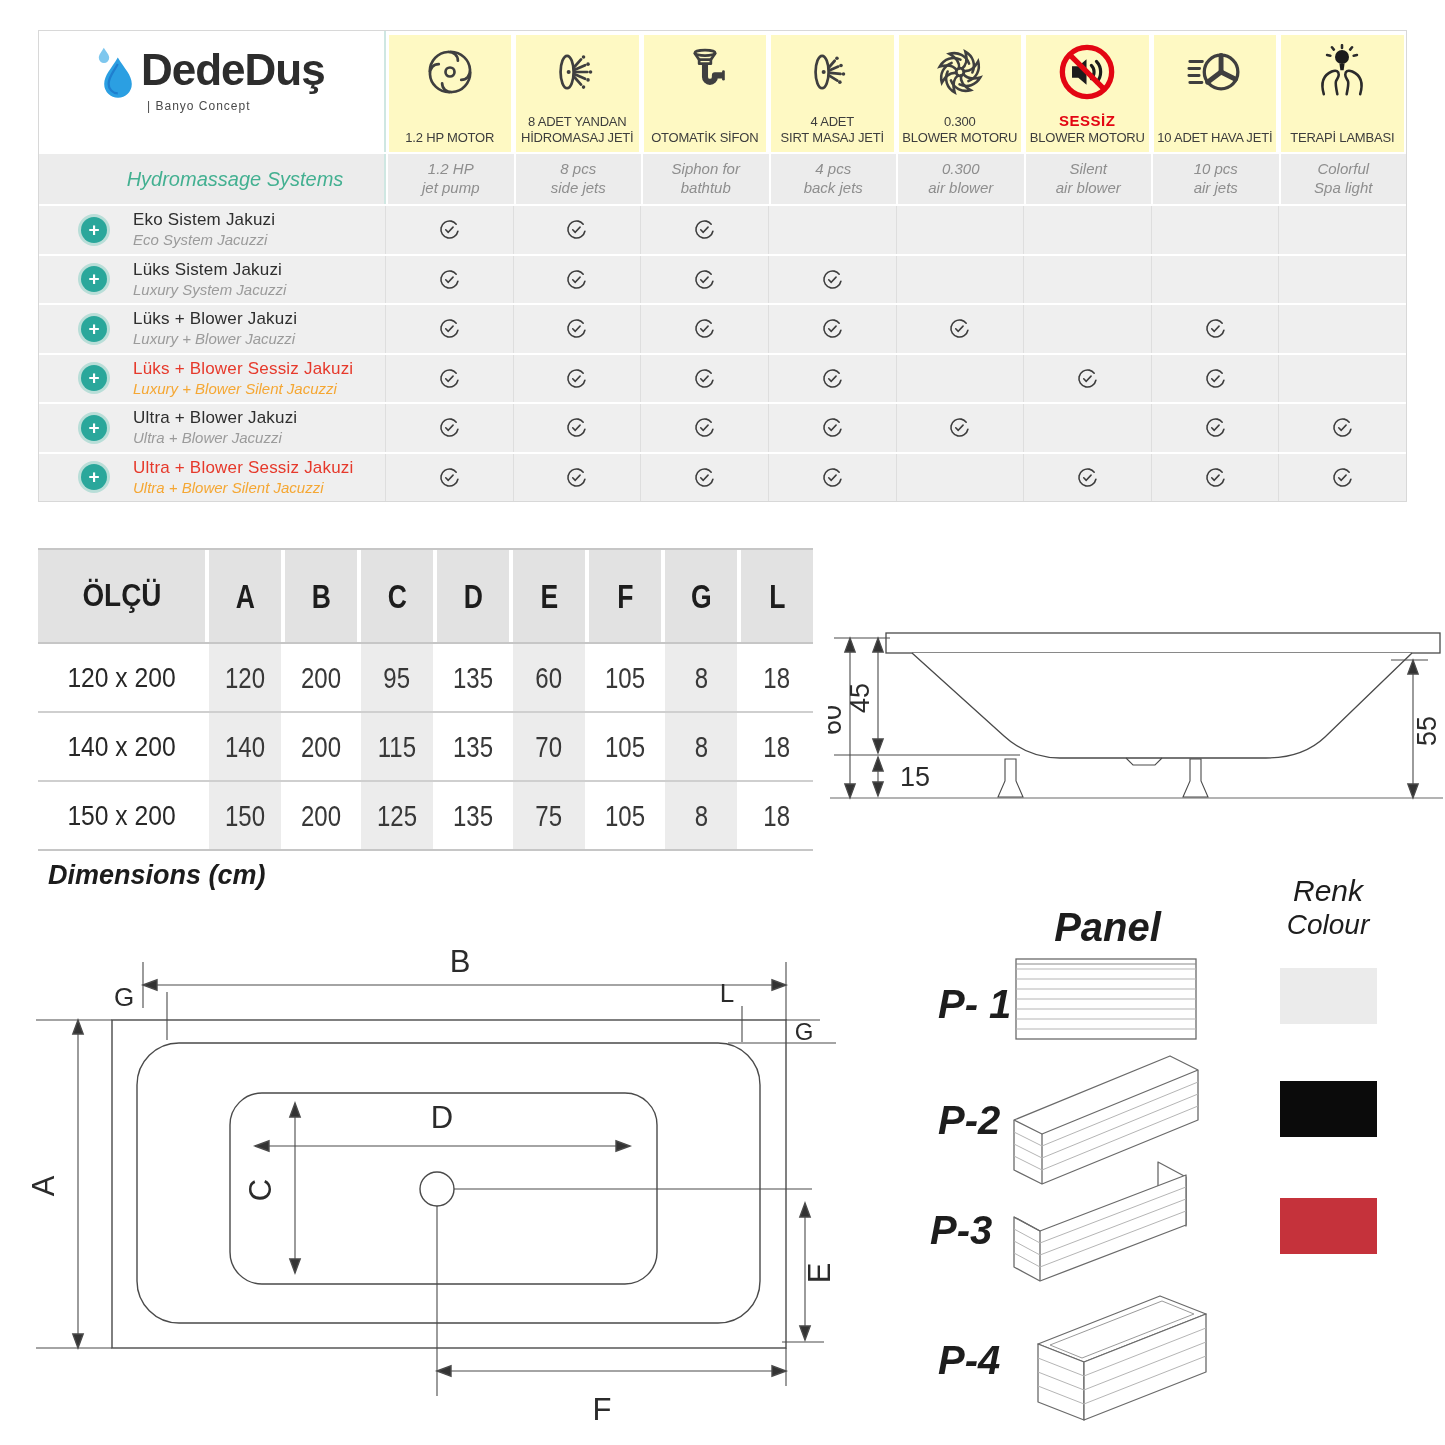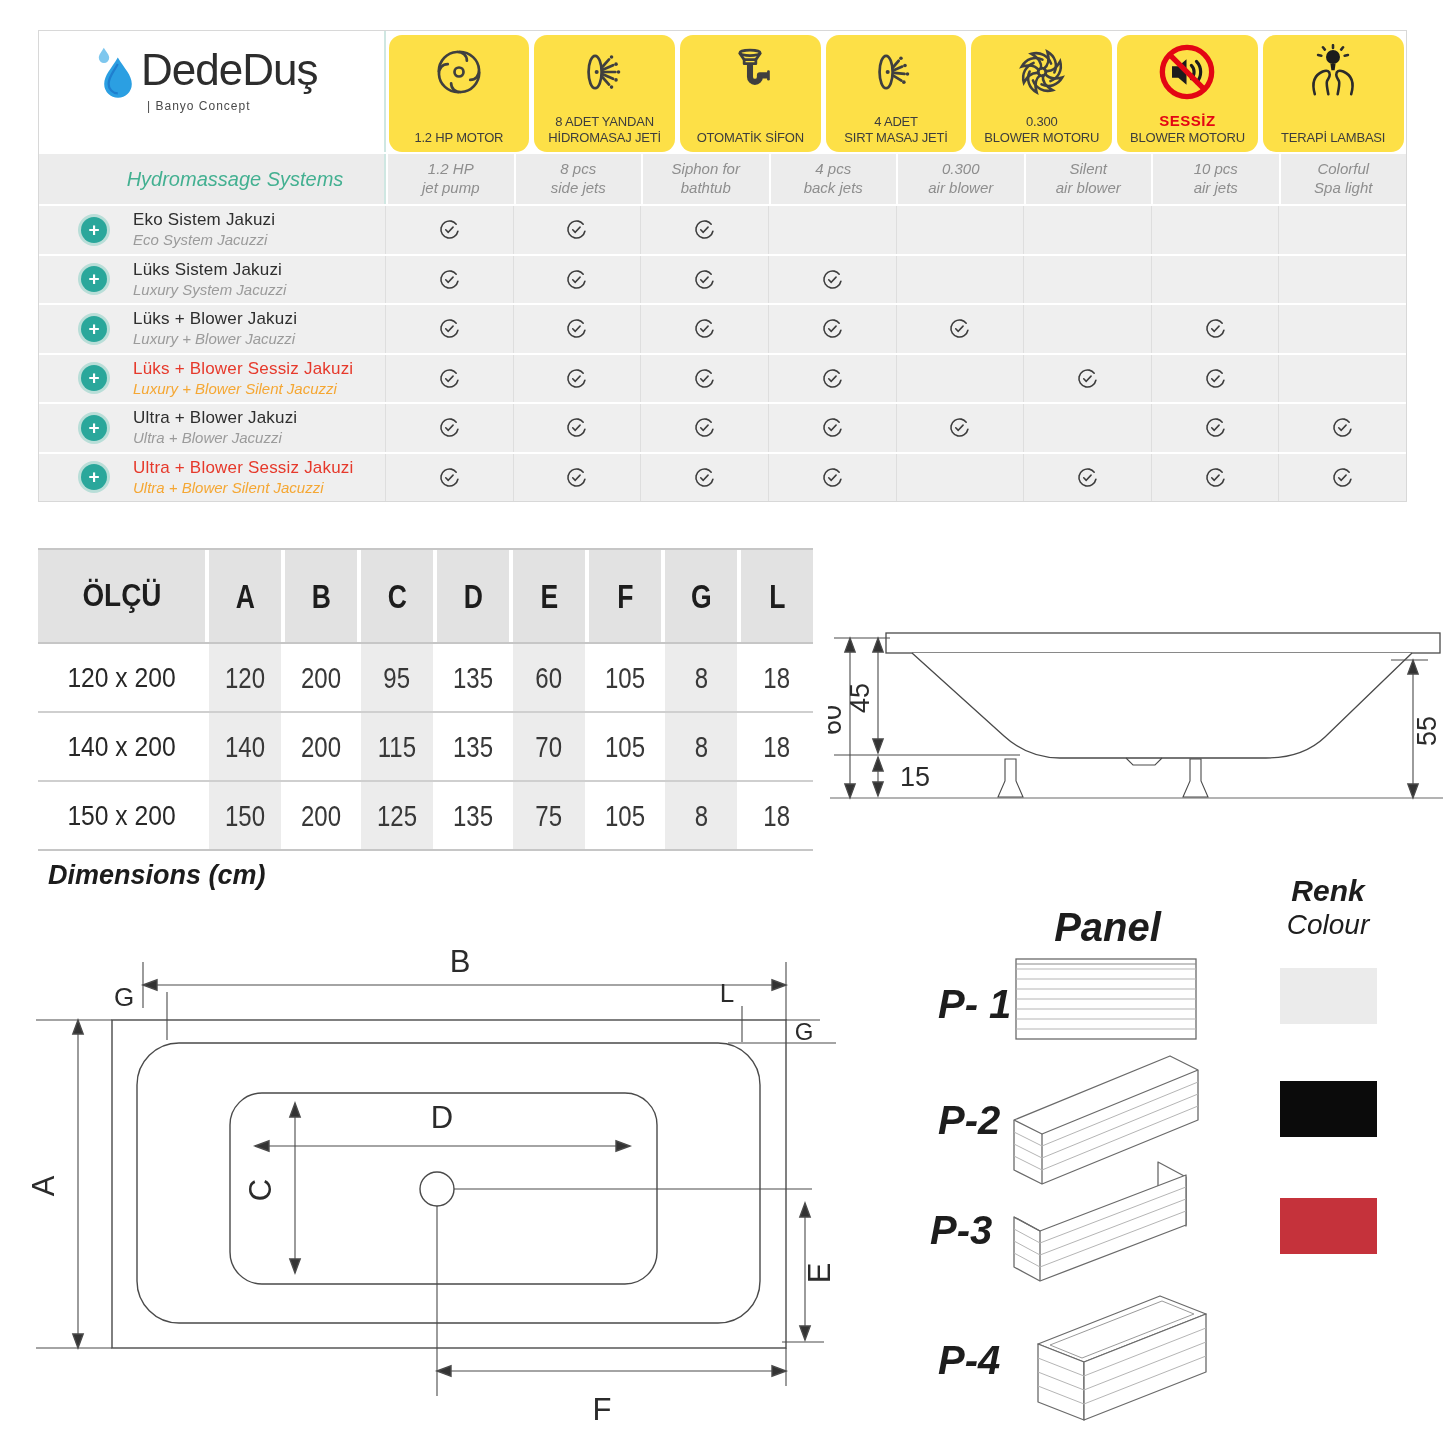--- a/index.html
+++ b/index.html
@@ -7,26 +7,26 @@
        font-family:"Liberation Sans",sans-serif;color:#2e2e2e;}
   .abs{position:absolute;}
 
   
   .ft{position:absolute;left:38px;top:30px;width:1369px;background:#fff;
       border:1px solid #d8d8d8;box-sizing:border-box;}
   .ft-head{display:flex;height:121px;}
   .ft-logo{width:347px;min-width:347px;position:relative;background:#fff;
            border-right:2px solid #cfe7e2;box-sizing:border-box;}
   .logo-drop{position:absolute;left:52px;top:14px;}
-  .logo-name{position:absolute;left:102px;top:14px;font-size:44px;font-weight:400;
+  .logo-name{position:absolute;left:102px;top:14px;font-size:44px;font-weight:700;
              color:#2d2d2d;letter-spacing:-1px;}
   .logo-tag{position:absolute;left:108px;top:68px;font-size:12px;color:#4a4a4a;
             letter-spacing:1px;}
-  .ft-card{flex:1;background:#fde047;margin:4px 2.5px 0 2.5px;display:flex;
-           flex-direction:column;align-items:center;padding:6px 2px 7px 2px;box-sizing:border-box;border-radius:13px;}
+  .ft-card{flex:1;background:#fef9c3;margin:4px 2.5px 0 2.5px;display:flex;
+           flex-direction:column;align-items:center;padding:6px 2px 7px 2px;box-sizing:border-box;}
   .ft-card .fic{height:62px;display:flex;align-items:center;justify-content:center;}
   .fcl{margin-top:auto;font-size:13px;line-height:1.18;color:#3d3d3d;text-align:center;
        letter-spacing:-0.2px;}
   .fcl .alert{color:#e30613;font-weight:700;font-size:15px;letter-spacing:.5px;}
 
   .ft-sub{display:flex;height:50px;border-top:2px solid #fff;}
   .ft-sub .lead{width:347px;min-width:347px;background:#ececec;display:flex;align-items:center;
                 justify-content:center;font-style:italic;font-size:20px;color:#43b091;
                 border-right:2px solid #cfe7e2;box-sizing:border-box;padding-left:47px;}
   .ft-sub .cell{flex:1;background:#ececec;border-left:2px solid #fff;display:flex;
@@ -69,21 +69,21 @@
   
   .sv{position:absolute;left:828px;top:588px;}
   .tv{position:absolute;left:30px;top:928px;}
   svg text{font-family:"Liberation Sans",sans-serif;fill:#2b2b2b;}
 
   
   .panel-title{position:absolute;left:1015px;top:905px;width:185px;text-align:center;
                font-size:40px;font-weight:700;font-style:italic;color:#1d1d1d;}
   .p-lab{position:absolute;font-size:40px;font-weight:700;font-style:italic;color:#1d1d1d;}
   .renk{position:absolute;left:1262px;top:874px;width:132px;text-align:center;color:#1d1d1d;}
-  .renk .tr{font-size:30px;font-weight:700;font-style:italic;line-height:1.15;}
+  .renk .tr{font-size:30px;font-weight:400;font-style:italic;line-height:1.15;}
   .renk .en{font-size:28px;font-style:italic;line-height:1.15;}
   .swatch{position:absolute;left:1280px;width:97px;height:56px;}
 </style>
 </head>
 <body>
 
 <svg width="0" height="0" style="position:absolute" aria-hidden="true">
   <defs>
     <symbol id="ckm" viewBox="0 0 22 22">
       <circle cx="11" cy="11" r="8.2" fill="none" stroke="#3c3c3c" stroke-width="1.5" stroke-linecap="round" stroke-dasharray="44 7.5" transform="rotate(12 11 11)"></circle>
@@ -200,20 +200,32 @@
           <path d="M5.8 9.6 h2.6 l3.4-2.9 v10.6 l-3.4-2.9 H5.8 Z" fill="#1c1c1c"></path>
           <path d="M13.8 9.3 a3.8 3.8 0 0 1 0 5.4" stroke="#1c1c1c" stroke-width="1.3" stroke-linecap="round"></path>
           <path d="M15.9 7.6 a6.4 6.4 0 0 1 0 8.8" stroke="#1c1c1c" stroke-width="1.3" stroke-linecap="round"></path>
           <circle cx="12" cy="12" r="10.2" stroke="#e30613" stroke-width="2.2"></circle>
           <path d="M4.9 4.9 L19.1 19.1" stroke="#e30613" stroke-width="2.2"></path>
         </svg>
       </span>
       <span class="fcl"><span class="alert">SESSİZ</span><br><span>BLOWER MOTORU</span></span>
     </div>
 
+    <div class="ft-card">
+      <span class="fic">
+        <svg width="56" height="56" viewBox="0 0 24 24" fill="none" stroke="#3f3f3f" stroke-linecap="round">
+          <path d="M1.2 7.5 H6.6 M.8 10.5 H5.4 M.8 13.5 H5.2 M1.2 16.5 H6.4" stroke-width="1.2"></path>
+          <circle cx="14.6" cy="12" r="7.2" stroke-width="1.4"></circle>
+          <path d="M14.6 12 V4.9" stroke-width="2.1"></path>
+          <path d="M14.6 12 L20.8 15.1" stroke-width="2.1"></path>
+          <path d="M14.6 12 L8.8 16.4" stroke-width="2.1"></path>
+        </svg>
+      </span>
+      <span class="fcl"><span>10 ADET HAVA JETİ</span></span>
+    </div>
 
     <div class="ft-card">
       <span class="fic">
         <svg width="56" height="56" viewBox="0 0 24 24" fill="none" stroke="#2b2b2b" stroke-width="1.1" stroke-linecap="round">
           <circle cx="12" cy="5.6" r="3" fill="#1c1c1c" stroke="none"></circle>
           <path d="M10.9 8.5 L11.3 11.2 H12.7 L13.1 8.5 Z" fill="#1c1c1c" stroke="none"></path>
           <path d="M12 1.7 V.5 M8.5 2.4 L7.7 1.4 M15.5 2.4 L16.3 1.4 M7 5 L5.6 4.7 M17 5 L18.4 4.7"></path>
           <path d="M4.2 21.5 C2.9 17 3.9 13.4 7.6 11.8 C9.6 11 10.6 11.7 10.6 13.2 C10.6 14.5 9.7 15 9.4 16 C9.1 17 9.4 18.6 10 21.5"></path>
           <path d="M4.2 21.5 C2.9 17 3.9 13.4 7.6 11.8 C9.6 11 10.6 11.7 10.6 13.2 C10.6 14.5 9.7 15 9.4 16 C9.1 17 9.4 18.6 10 21.5" transform="translate(24 0) scale(-1 1)"></path>
         </svg>

